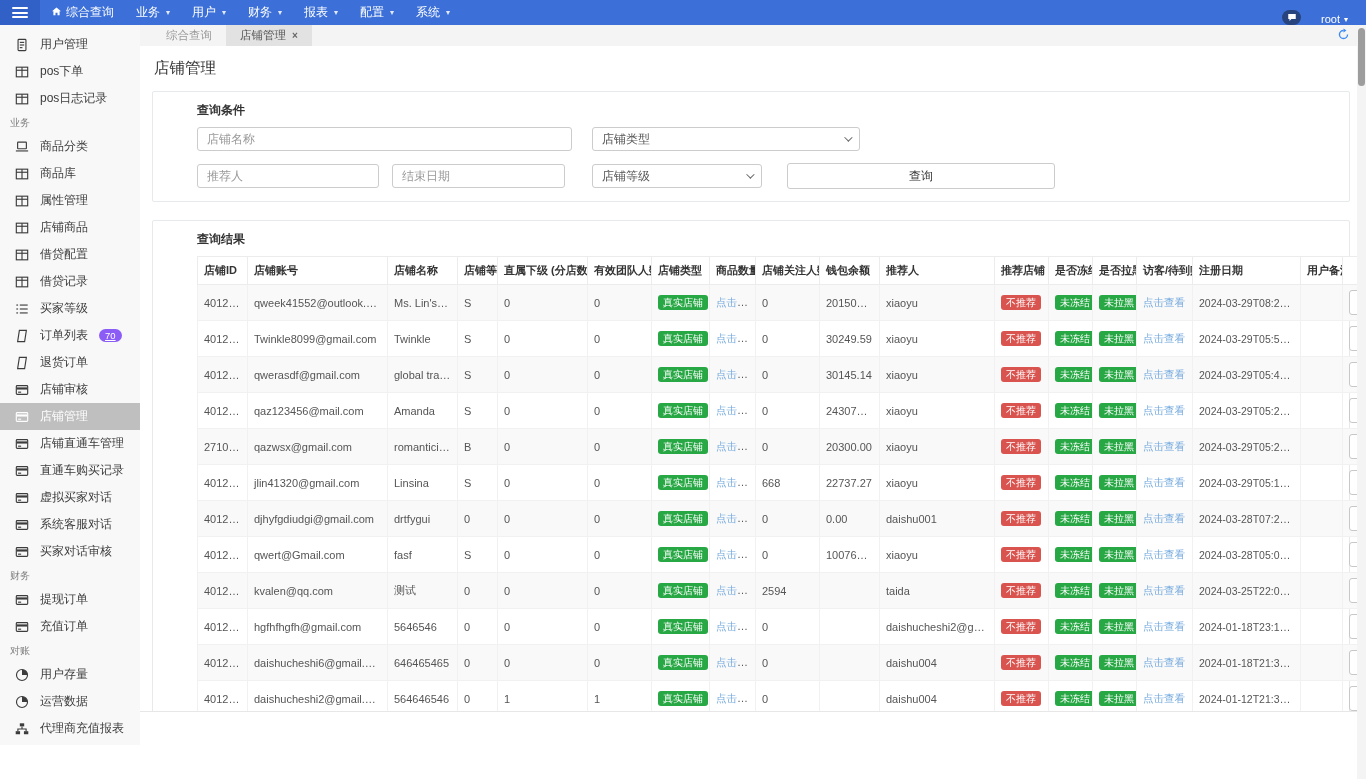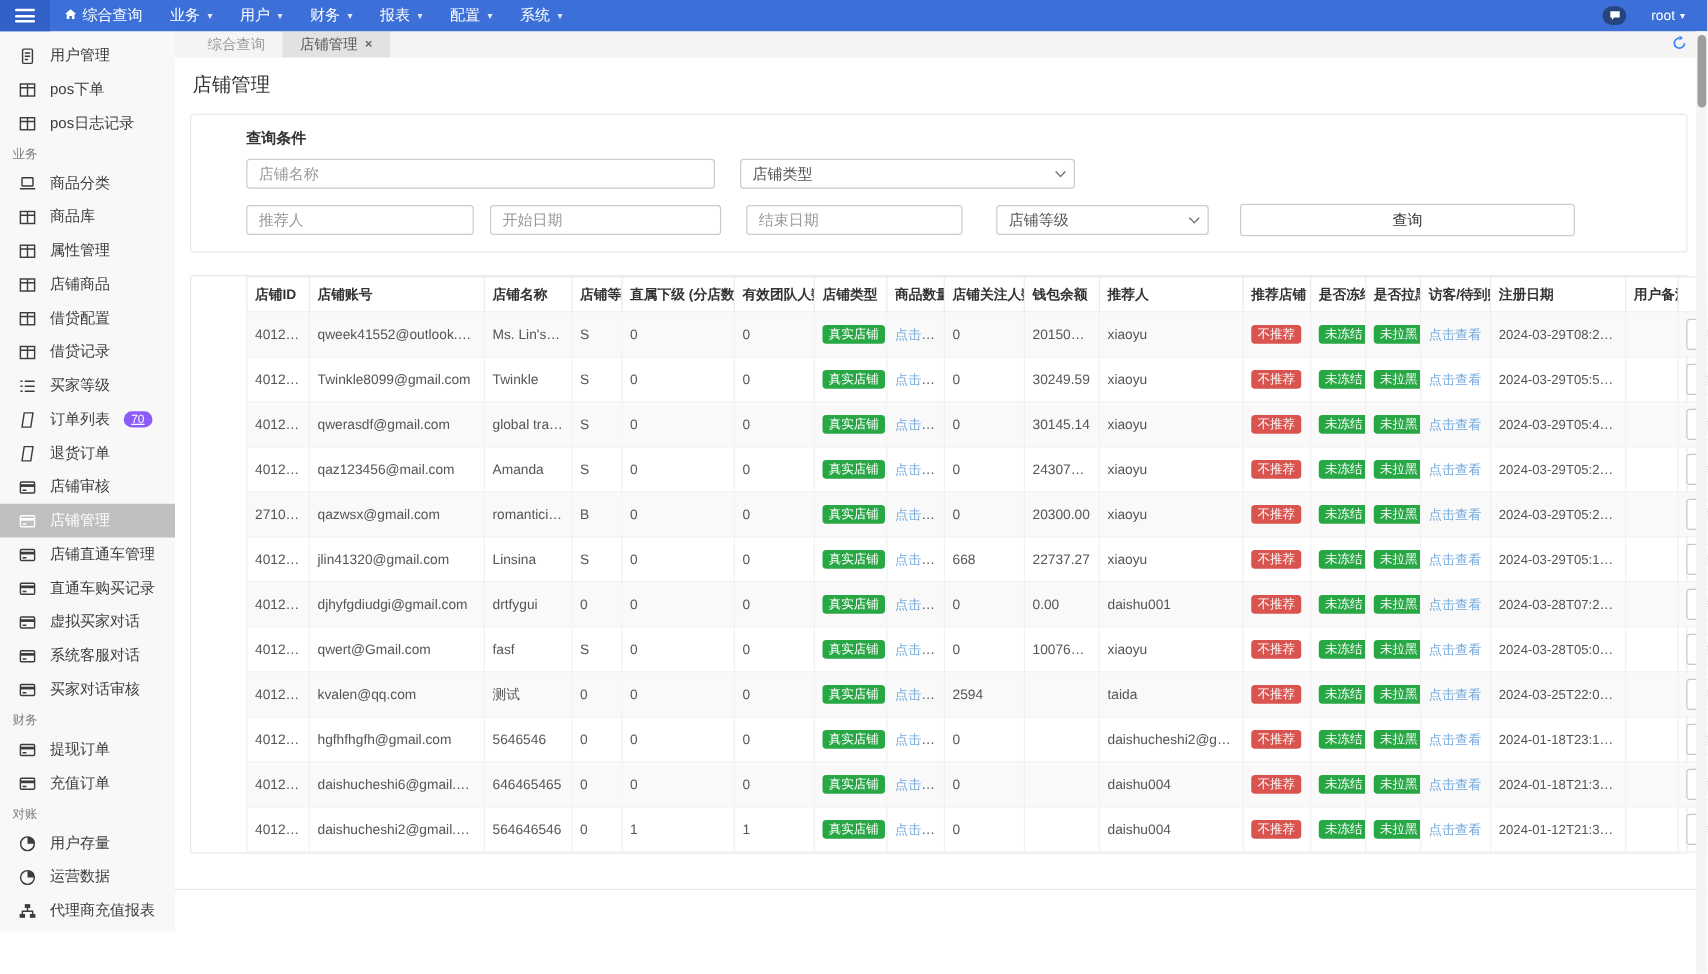--- a/index.html
+++ b/index.html
@@ -6,21 +6,21 @@
   html,body { width:1366px; height:779px; overflow:hidden; }
   body { font-family:"Liberation Sans","DejaVu Sans",sans-serif; font-size:12px; color:#333; background:#fff; position:relative; }
 
   
   .navbar { height:25px; background:#3c70d8; display:flex; align-items:stretch; color:#fff; position:relative; z-index:5; }
   .hamburger { width:40px; background:#3161c6; display:flex; flex-direction:column; justify-content:center; align-items:center; gap:2.5px; cursor:pointer; }
   .hamburger i { display:block; width:16px; height:2px; background:#fff; border-radius:1px; }
   .nav-left { display:flex; align-items:center; }
   .nav-item { display:flex; align-items:center; gap:4px; padding:0 11px; font-size:12px; cursor:pointer; }
   .nav-item .caret { font-size:8px; opacity:.85; margin-left:2px; }
-  .nav-right { margin-left:auto; display:flex; align-items:center; padding-right:18px; gap:20px; }
+  .nav-right { margin-left:auto; display:flex; align-items:flex-end; padding-right:18px; gap:20px; }
   .chat-circle { width:19px; height:15px; background:#27447e; border-radius:8px; display:flex; align-items:center; justify-content:center; cursor:pointer; }
   .user-chip { display:flex; align-items:center; gap:4px; font-size:11px; cursor:pointer; }
 
   
   .v-scroll { position:absolute; right:0; top:25px; width:9px; height:754px; background:#f4f4f4; z-index:9; }
   .v-scroll .thumb { position:absolute; top:3px; left:1px; width:7px; height:58px; background:#9d9d9d; border-radius:4px; }
 
   
   .layout { display:flex; height:720px; }
   .sidebar { width:140px; background:#f8f8f8; padding-top:6px; overflow:hidden; flex:none; }
@@ -418,31 +418,31 @@
         <div class="panel-title">查询条件</div>
         <div class="form-row">
           <input class="tb w-b" placeholder="店铺名称" style="">
           <div class="sel w-c">
             <span>店铺类型</span>
             <span class="chev"></span>
           </div>
         </div>
         <div class="form-row">
           <input class="tb w-d" placeholder="推荐人" style="">
-          <input class="tb w-e" placeholder="开始日期" style="">
           <input class="tb w-f" placeholder="结束日期" style="">
           <div class="sel w-g">
             <span>店铺等级</span>
             <span class="chev"></span>
           </div>
           <button class="btn-query w-c">查询</button>
         </div>
       </div>
 
       <div class="panel">
+        <div class="panel-title">查询结果</div>
         <div class="table-wrap">
           <table>
             <colgroup>
               <col style="width:50px">
                 <col style="width:140px">
                 <col style="width:70px">
                 <col style="width:40px">
               <col style="width:90px">
                 <col style="width:64px">
                 <col style="width:58px">

